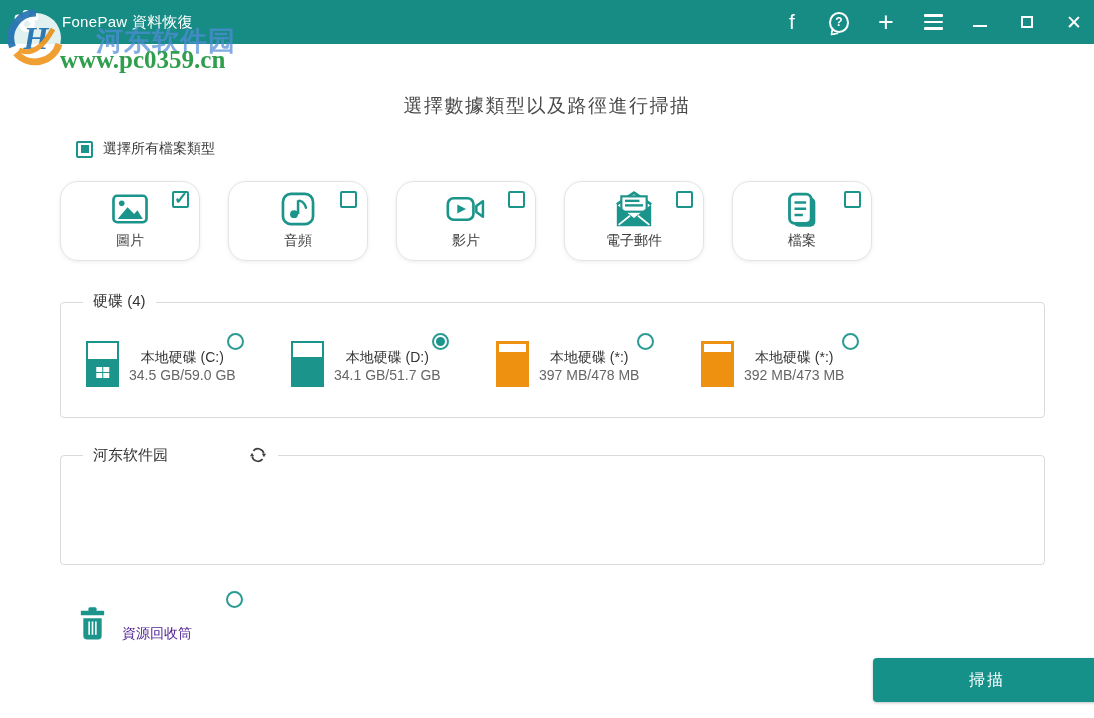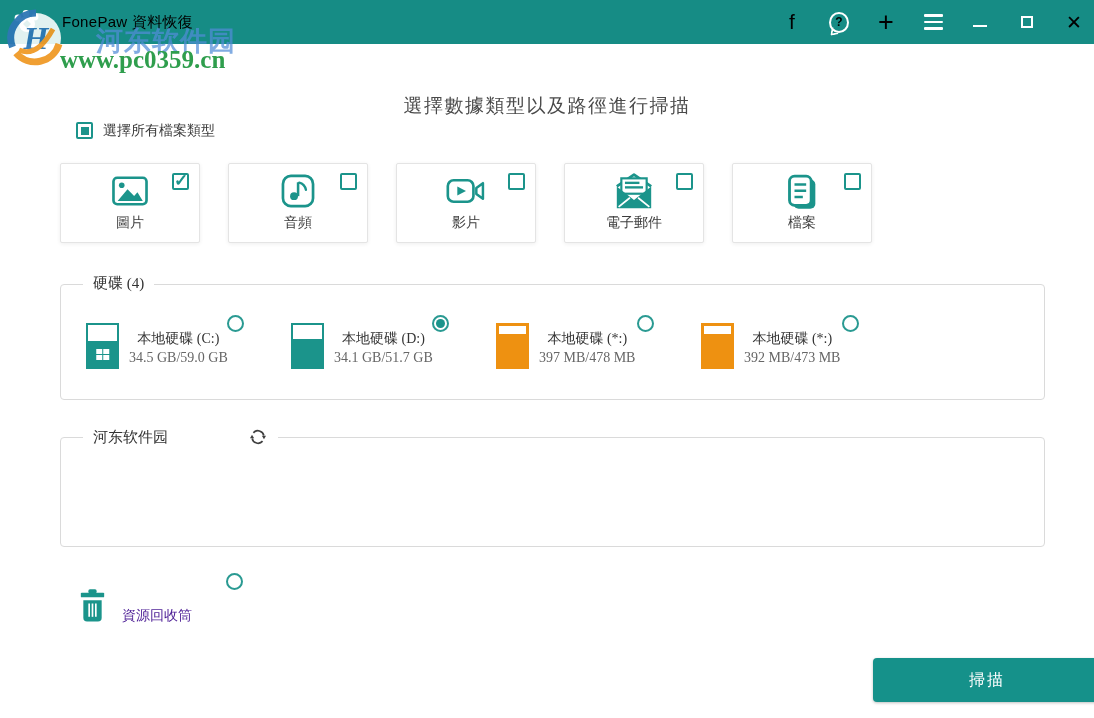--- a/index.html
+++ b/index.html
@@ -11,21 +11,21 @@
     color: #3d3d3d;
   }
 
   
   .titlebar {
     height: 44px;
     background: #168c85;
     display: flex;
     align-items: center;
     position: relative;
-    color: #000000;
+    color: #ffffff;
   }
   .app-logo { position: absolute; left: 13px; top: 8px; width: 28px; height: 28px; }
   .titlebar-title { margin-left: 62px; font-size: 15px; letter-spacing: 0.3px; }
   .tb-icons {
     margin-left: auto; margin-right: 10px;
     display: flex; align-items: center; gap: 27px;
   }
   .tb-icon { display: flex; align-items: center; justify-content: center; width: 20px; height: 24px; cursor: default; }
   .fb-glyph { font-size: 21px; font-weight: 400; }
   .help-bubble {
@@ -64,21 +64,21 @@
   .heading {
     margin-top: 49px;
     text-align: center;
     font-family: Liberation Serif, serif;
     font-weight: normal;
     font-size: 19px;
     color: #4a4a4a;
     letter-spacing: 1.5px;
   }
 
-  .select-all { margin: 3px 0 0 76px; display: flex; gap: 10px; }
+  .select-all { margin: 21px 0 0 76px; display: flex; align-items: center; gap: 10px; }
   .select-all-label { font-size: 14px; color: #3a3a3a; }
 
   .cbx {
     width: 17px; height: 17px; flex: none;
     border: 2px solid #1b948b; border-radius: 2px; background: #fff; position: relative;
   }
   .cbx.partial::after { content: ""; position: absolute; inset: 2.5px; background: #1b948b; }
   .cbx.checked::after {
     content: "\2713"; position: absolute; top: -5px; left: 0;
     color: #1b948b; font-size: 17px; font-weight: bold;
@@ -90,37 +90,37 @@
   }
   .radio.checked::after {
     content: ""; display: block; width: 9px; height: 9px; margin: 2px;
     border-radius: 50%; background: #1b948b;
   }
 
   
   .cards { margin: 23px 0 0 60px; display: flex; gap: 28px; }
   .card {
     width: 140px; height: 80px; position: relative;
-    background: #fff; border: 1px solid #e4e4e4; border-radius: 2px;
+    background: #fff; border: 1px solid #e4e4e4; border-radius: 18px;
     box-shadow: 0 1px 4px rgba(0,0,0,0.07);
     cursor: pointer;
   }
   .card-icon { position: absolute; top: 8px; left: 50%; transform: translateX(-50%); }
   .card-check { position: absolute; top: 9px; right: 10px; }
   .card-label {
     position: absolute; bottom: 10px; width: 100%;
     text-align: center; font-size: 14px; color: #3d3d3d;
   }
 
   
   .fieldset {
     position: relative; margin-left: 60px; width: 985px;
     border: 1px solid #dadada; border-radius: 4px; background: #fff;
   }
-  .fieldset-hdd { margin-top: 41px; height: 116px; font-family: Liberation Serif, serif; }
+  .fieldset-hdd { margin-top: 41px; height: 116px; }
   .fieldset-removable { margin-top: 37px; height: 110px; }
   .legend {
     position: absolute; top: -11px; left: 22px;
     background: #fff; padding: 0 10px;
     font-size: 15px; color: #333;
     display: flex; align-items: center;
   }
   .legend .refresh-btn { margin-left: 80px; cursor: pointer; display: flex; }
 
   .drives { display: flex; padding: 38px 0 0 25px; }

